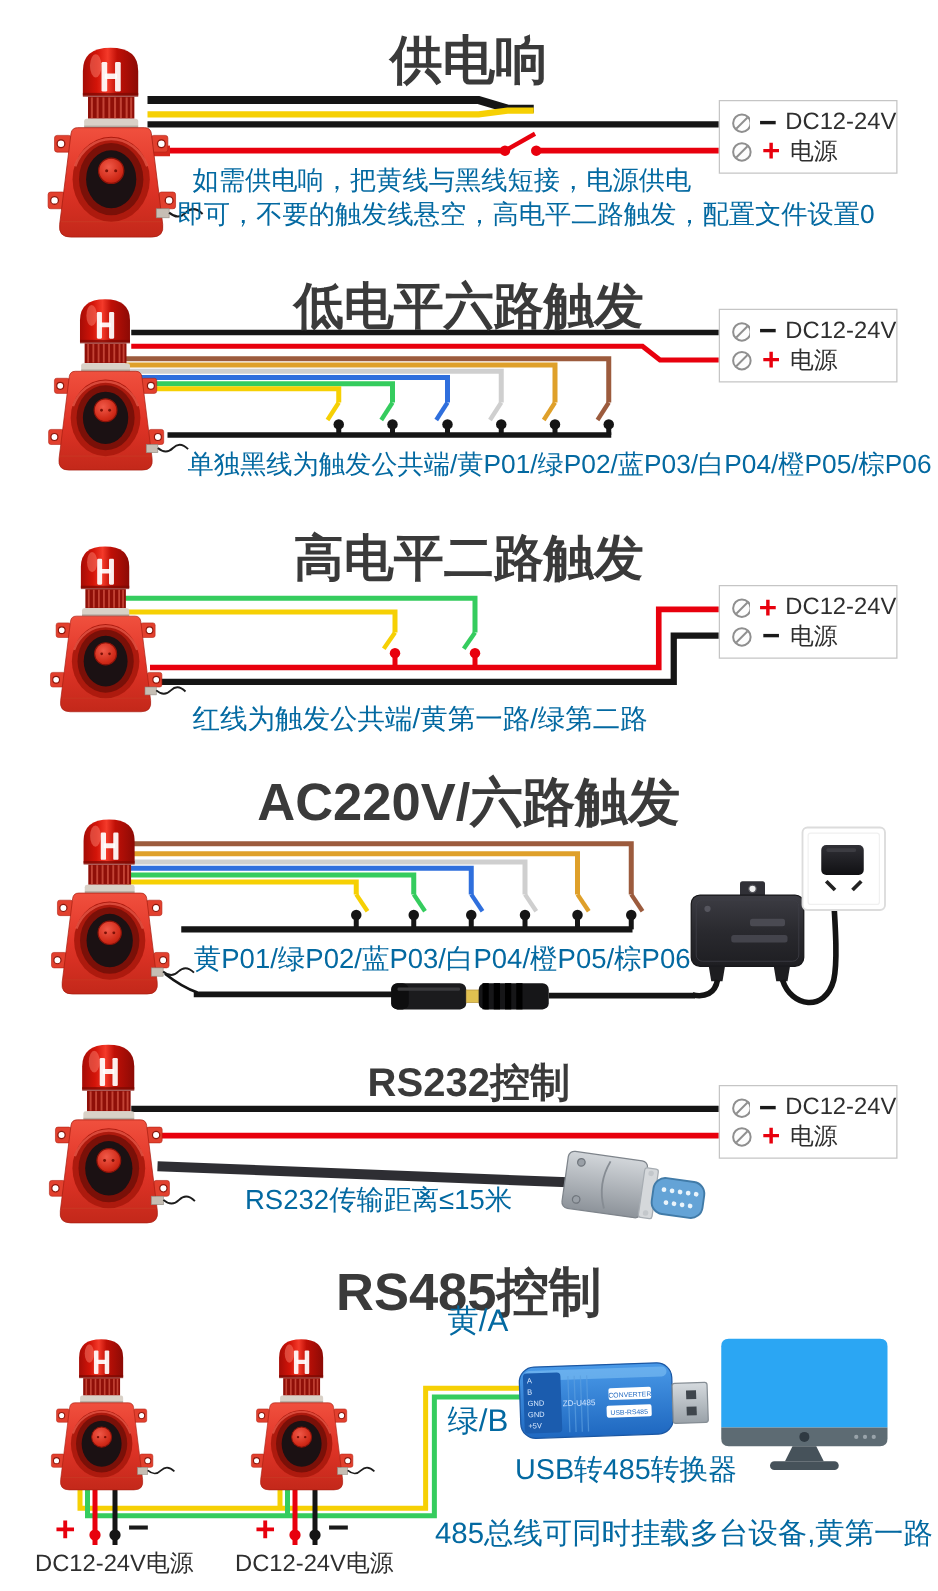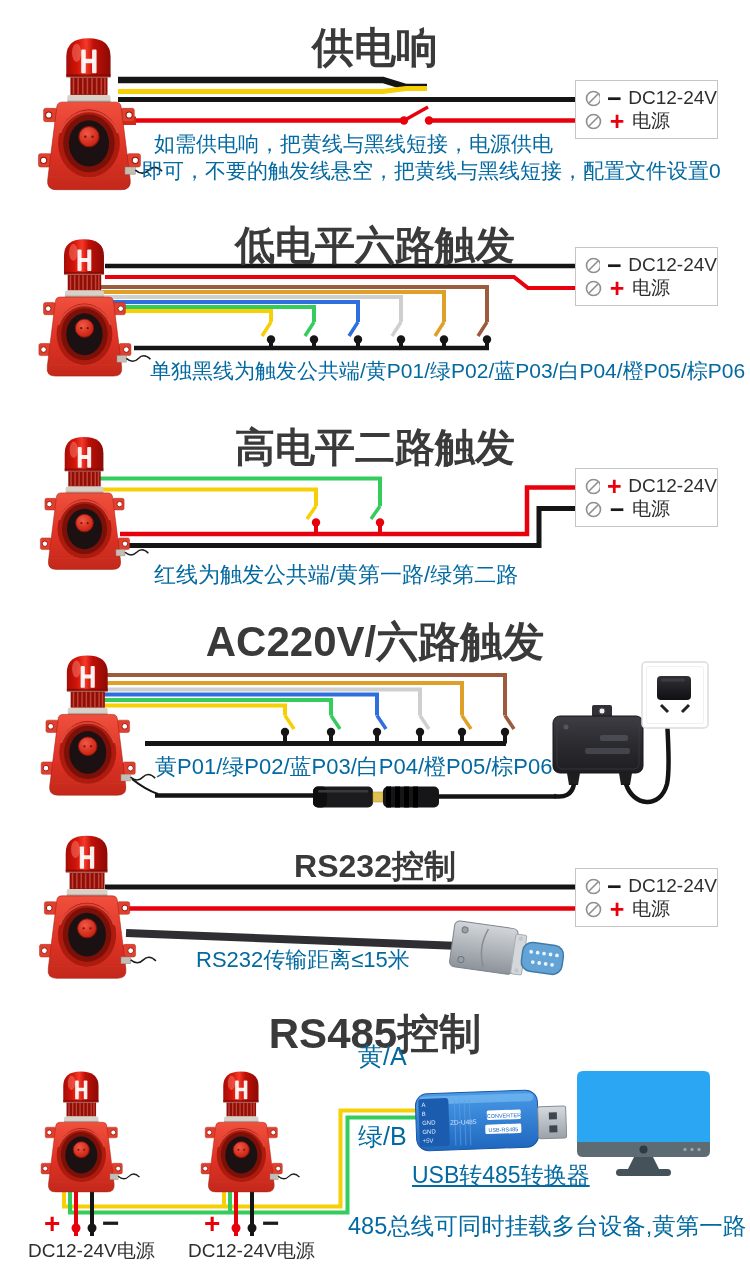--- a/index.html
+++ b/index.html
@@ -397,29 +397,29 @@
     <svg width="17" height="17">
           <circle cx="8.5" cy="8.5" r="7" fill="#fdfdfd" stroke="#8f8f8f" stroke-width="1.6"></circle>
           <line x1="4" y1="13" x2="13" y2="4" stroke="#8f8f8f" stroke-width="1.6"></line>
         </svg>
     <span class="tsign pos">+</span>
     <span class="tlabel">电源</span>
   </div>
 </div>
 
 <div class="ov note" style="left:154px;top:130px;font-size:21px;">如需供电响，把黄线与黑线短接，电源供电</div>
-<div class="ov note" style="left:142px;top:157px;font-size:21px;">即可，不要的触发线悬空，把黄线与黑线短接，配置文件设置0</div>
+<div class="ov note" style="left:142px;top:157px;font-size:21px;">即可，不要的触发线悬空，高电平二路触发，配置文件设置0</div>
 <div class="ov note" style="left:150px;top:357px;font-size:21px;">单独黑线为触发公共端/黄P01/绿P02/蓝P03/白P04/橙P05/棕P06</div>
 <div class="ov note" style="left:154px;top:560px;font-size:22px;">红线为触发公共端/黄第一路/绿第二路</div>
 <div class="ov note" style="left:155px;top:752px;font-size:22px;">黄P01/绿P02/蓝P03/白P04/橙P05/棕P06</div>
 <div class="ov note" style="left:196px;top:945px;font-size:22px;">RS232传输距离≤15米</div>
 
 <div class="ov note" style="left:358px;top:1040px;font-size:25px;text-align:center;">黄/A</div>
 <div class="ov note" style="left:358px;top:1120px;font-size:25px;">绿/B</div>
-<div class="ov note" style="left:412px;top:1160px;font-size:23px;text-decoration:underline;">USB转485转换器</div>
+<div class="ov note" style="left:412px;top:1160px;font-size:23px;">USB转485转换器</div>
 
 <div class="ov sign6 pos" style="left:44px;top:1210px;font-size:28px;">+</div>
 <div class="ov sign6 neg" style="left:102px;top:1208px;font-size:30px;">−</div>
 <div class="ov sign6 pos" style="left:204px;top:1210px;font-size:28px;">+</div>
 <div class="ov sign6 neg" style="left:262px;top:1208px;font-size:30px;">−</div>
 <div class="ov psu-label" style="left:28px;top:1238px;">DC12-24V电源</div>
 <div class="ov psu-label" style="left:188px;top:1238px;">DC12-24V电源</div>
 
 <div class="ov note" style="left:348px;top:1210px;font-size:23.5px;">485总线可同时挂载多台设备,黄第一路</div>
 </div>

